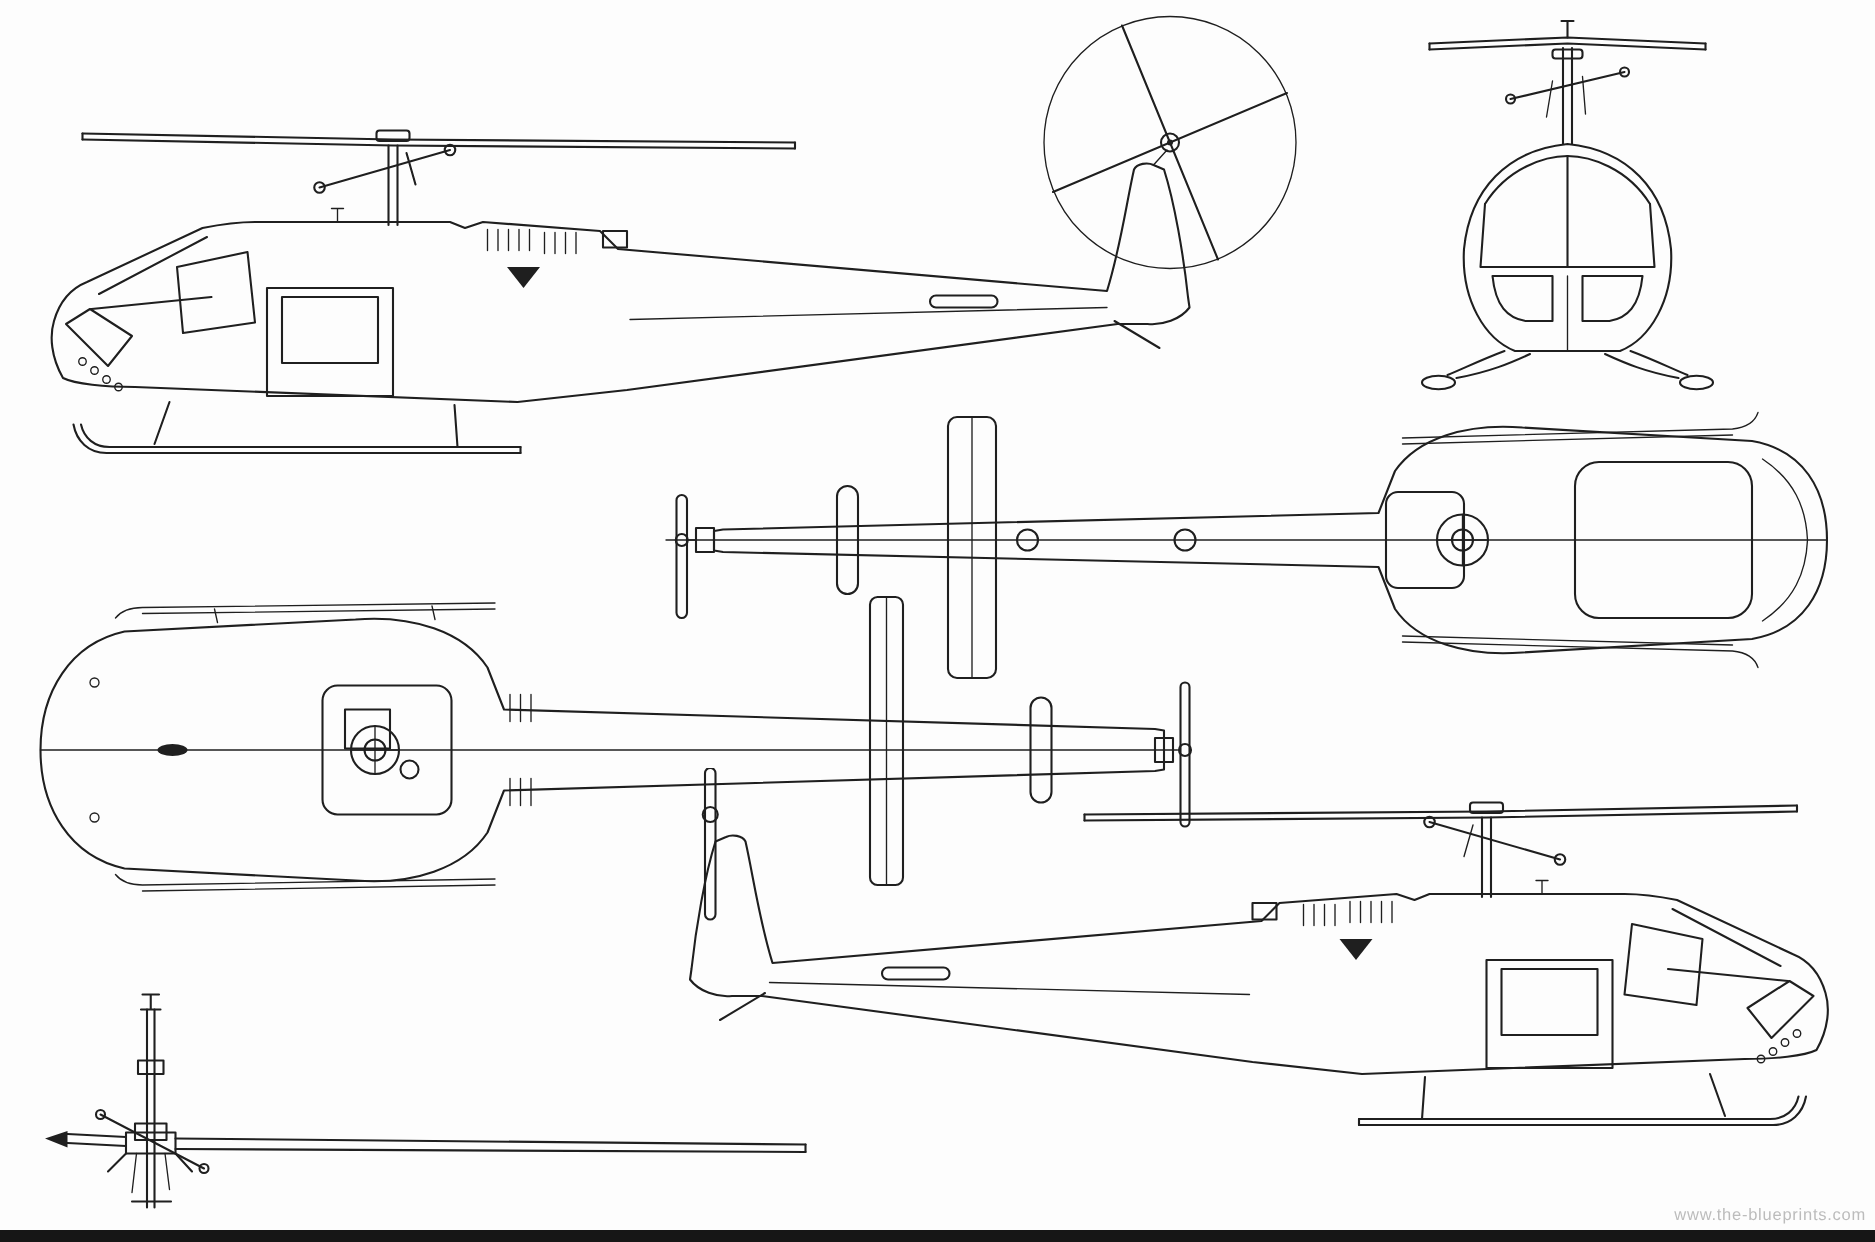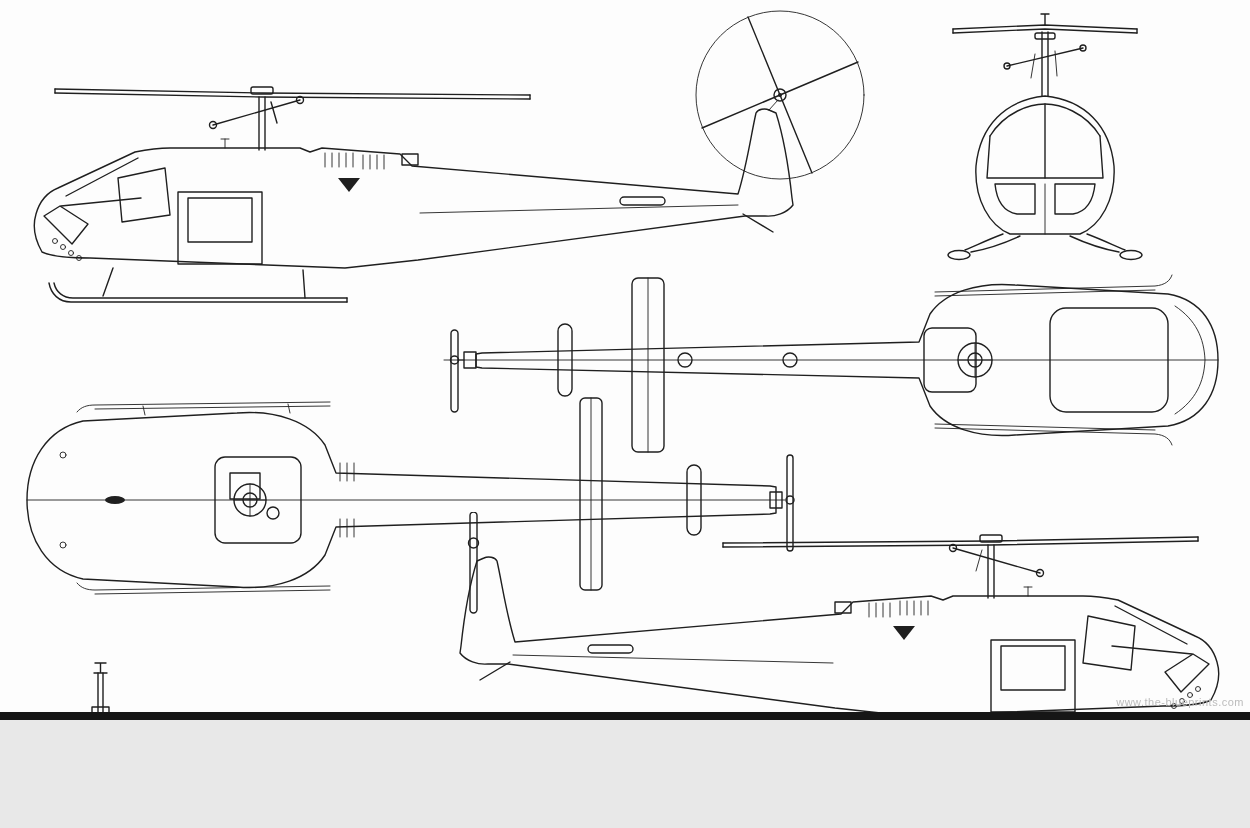--- a/index.html
+++ b/index.html
@@ -6,21 +6,21 @@
   :root{
     --bg:#fdfdfd;
     --ink:#1f1f1f;
     --wm:#bcbcbc;
     --bar:#161616;
   }
   html,body{margin:0;padding:0;background:#e8e8e8;}
   .stage{
     position:relative;
     width:1250px;
-    height:720px;
+    height:828px;
     background:var(--bg);
     overflow:hidden;
     font-family:"Liberation Sans", sans-serif;
   }
   figure.view{position:absolute;margin:0;padding:0;}
   figure.view svg{display:block;color:var(--ink);}
   .view path,.view line,.view rect,.view circle,.view ellipse,.view polygon,.view polyline{
     stroke:currentColor;fill:none;stroke-width:1.4;stroke-linecap:round;stroke-linejoin:round;
   }
   .view .thin{stroke-width:.9;}

